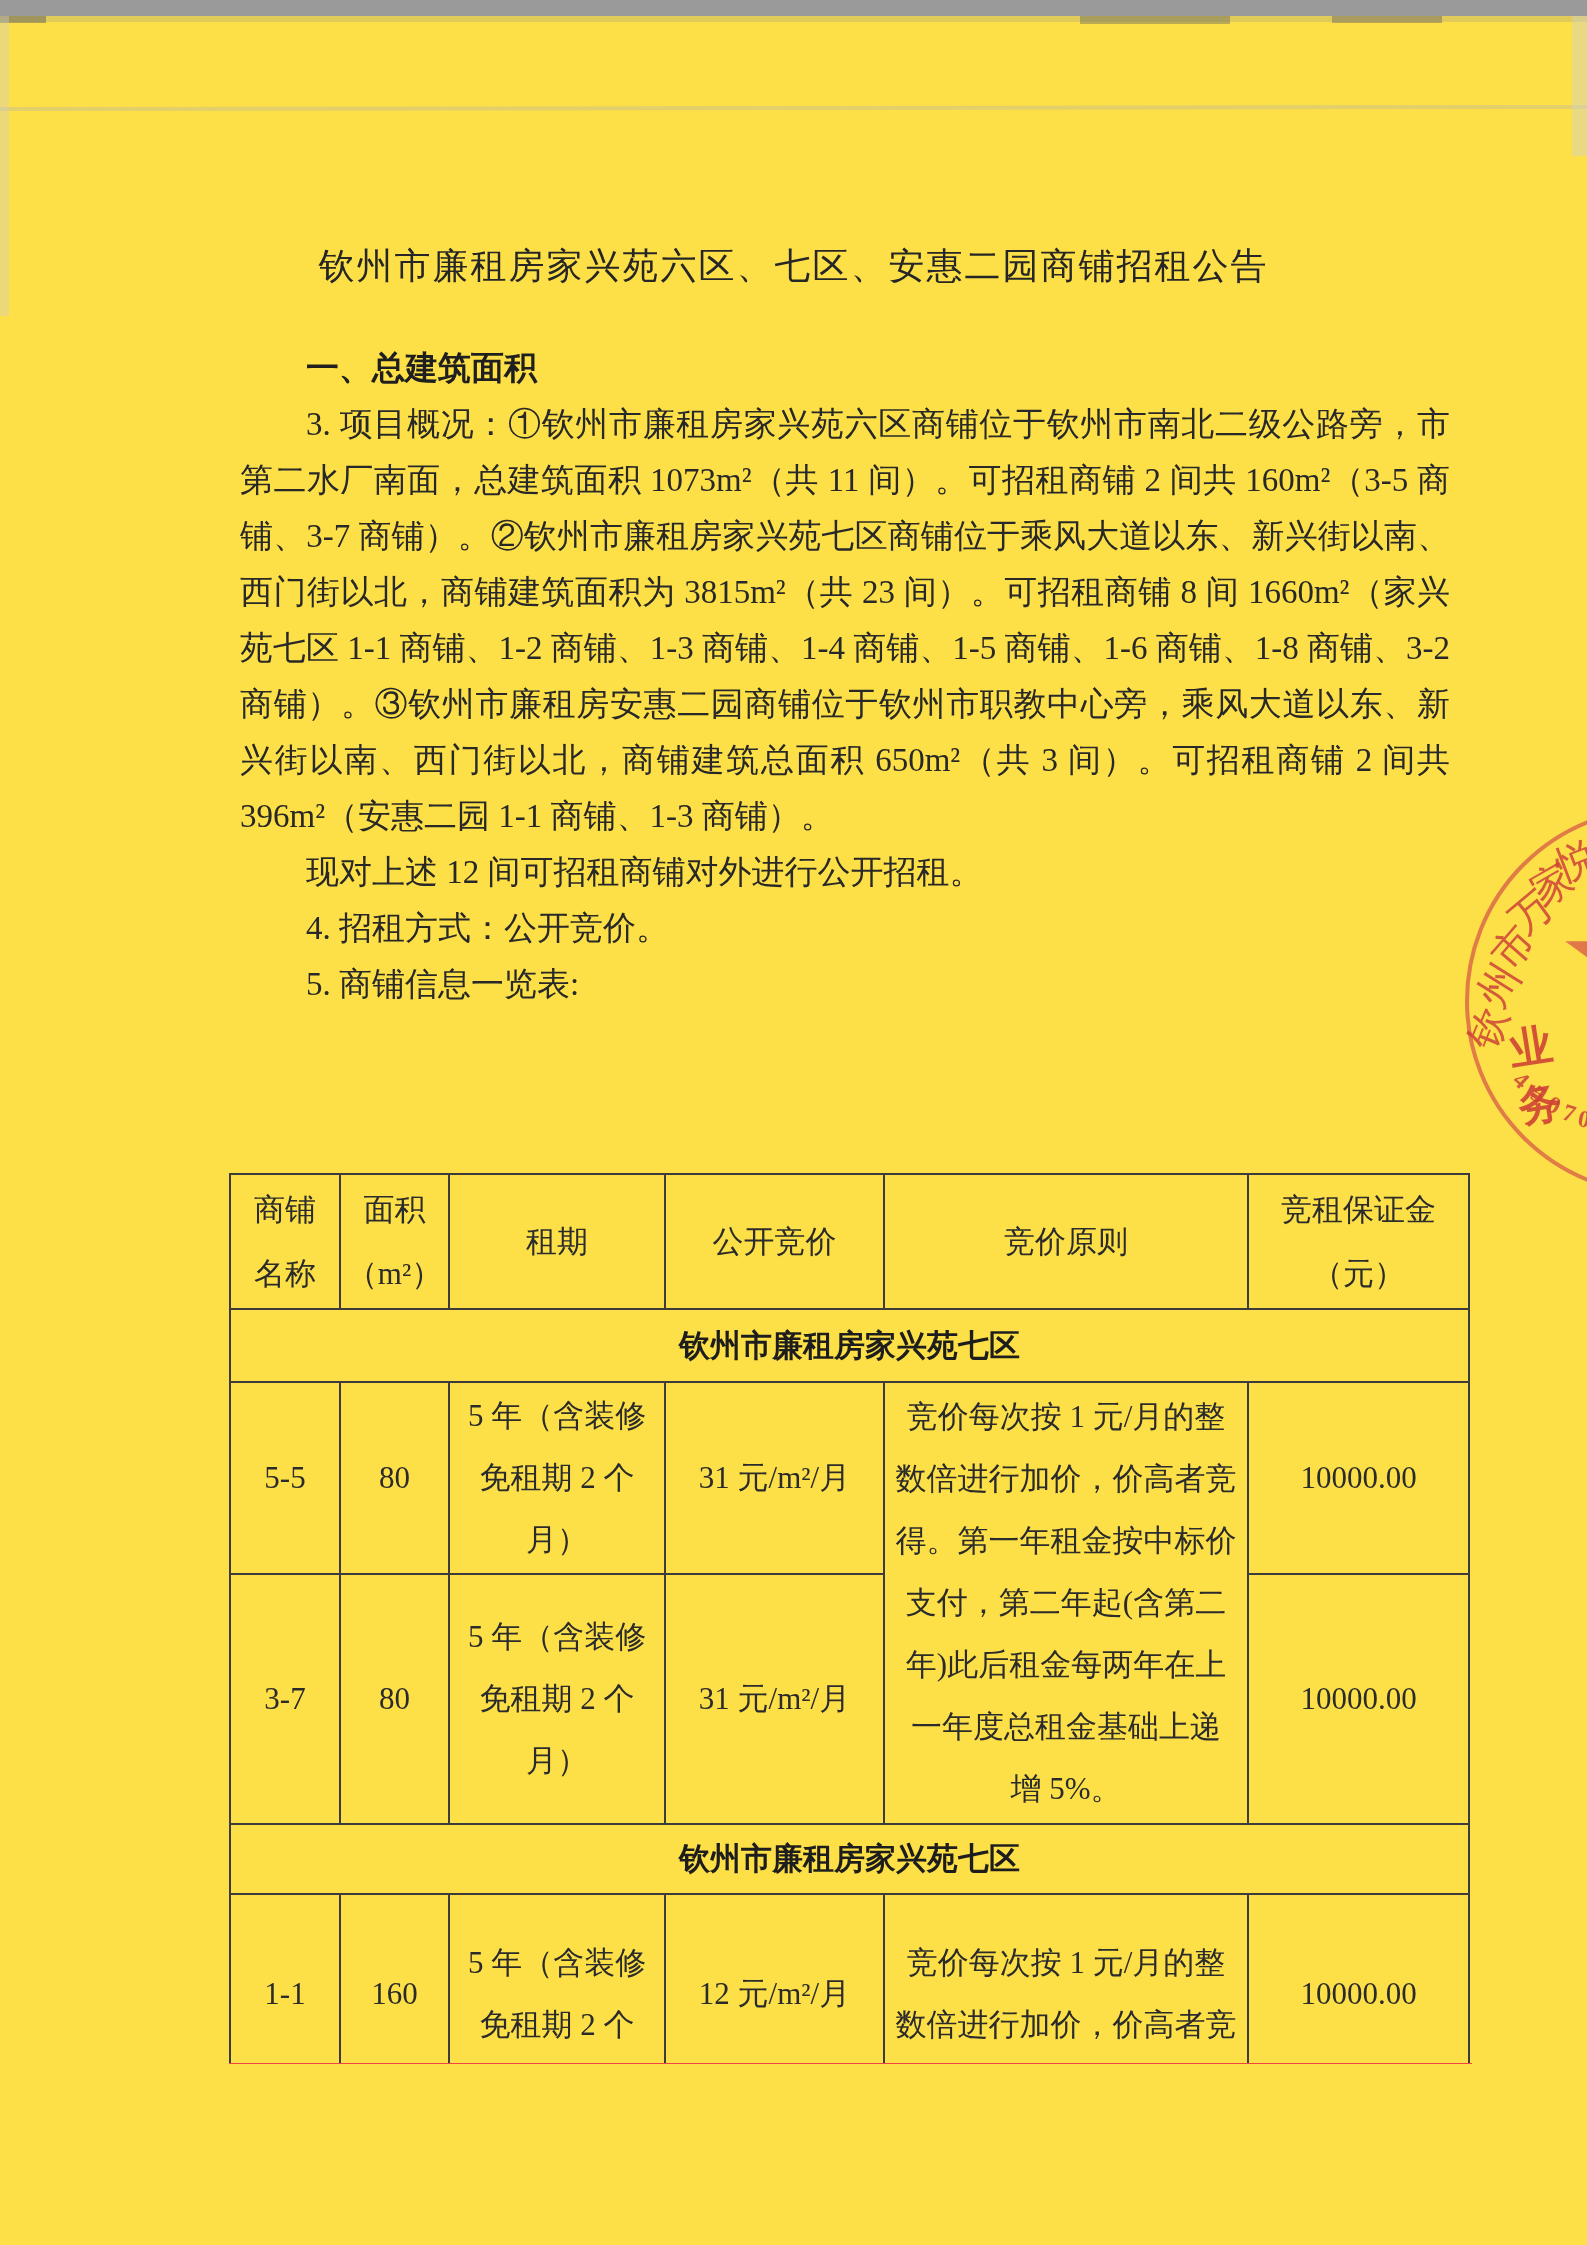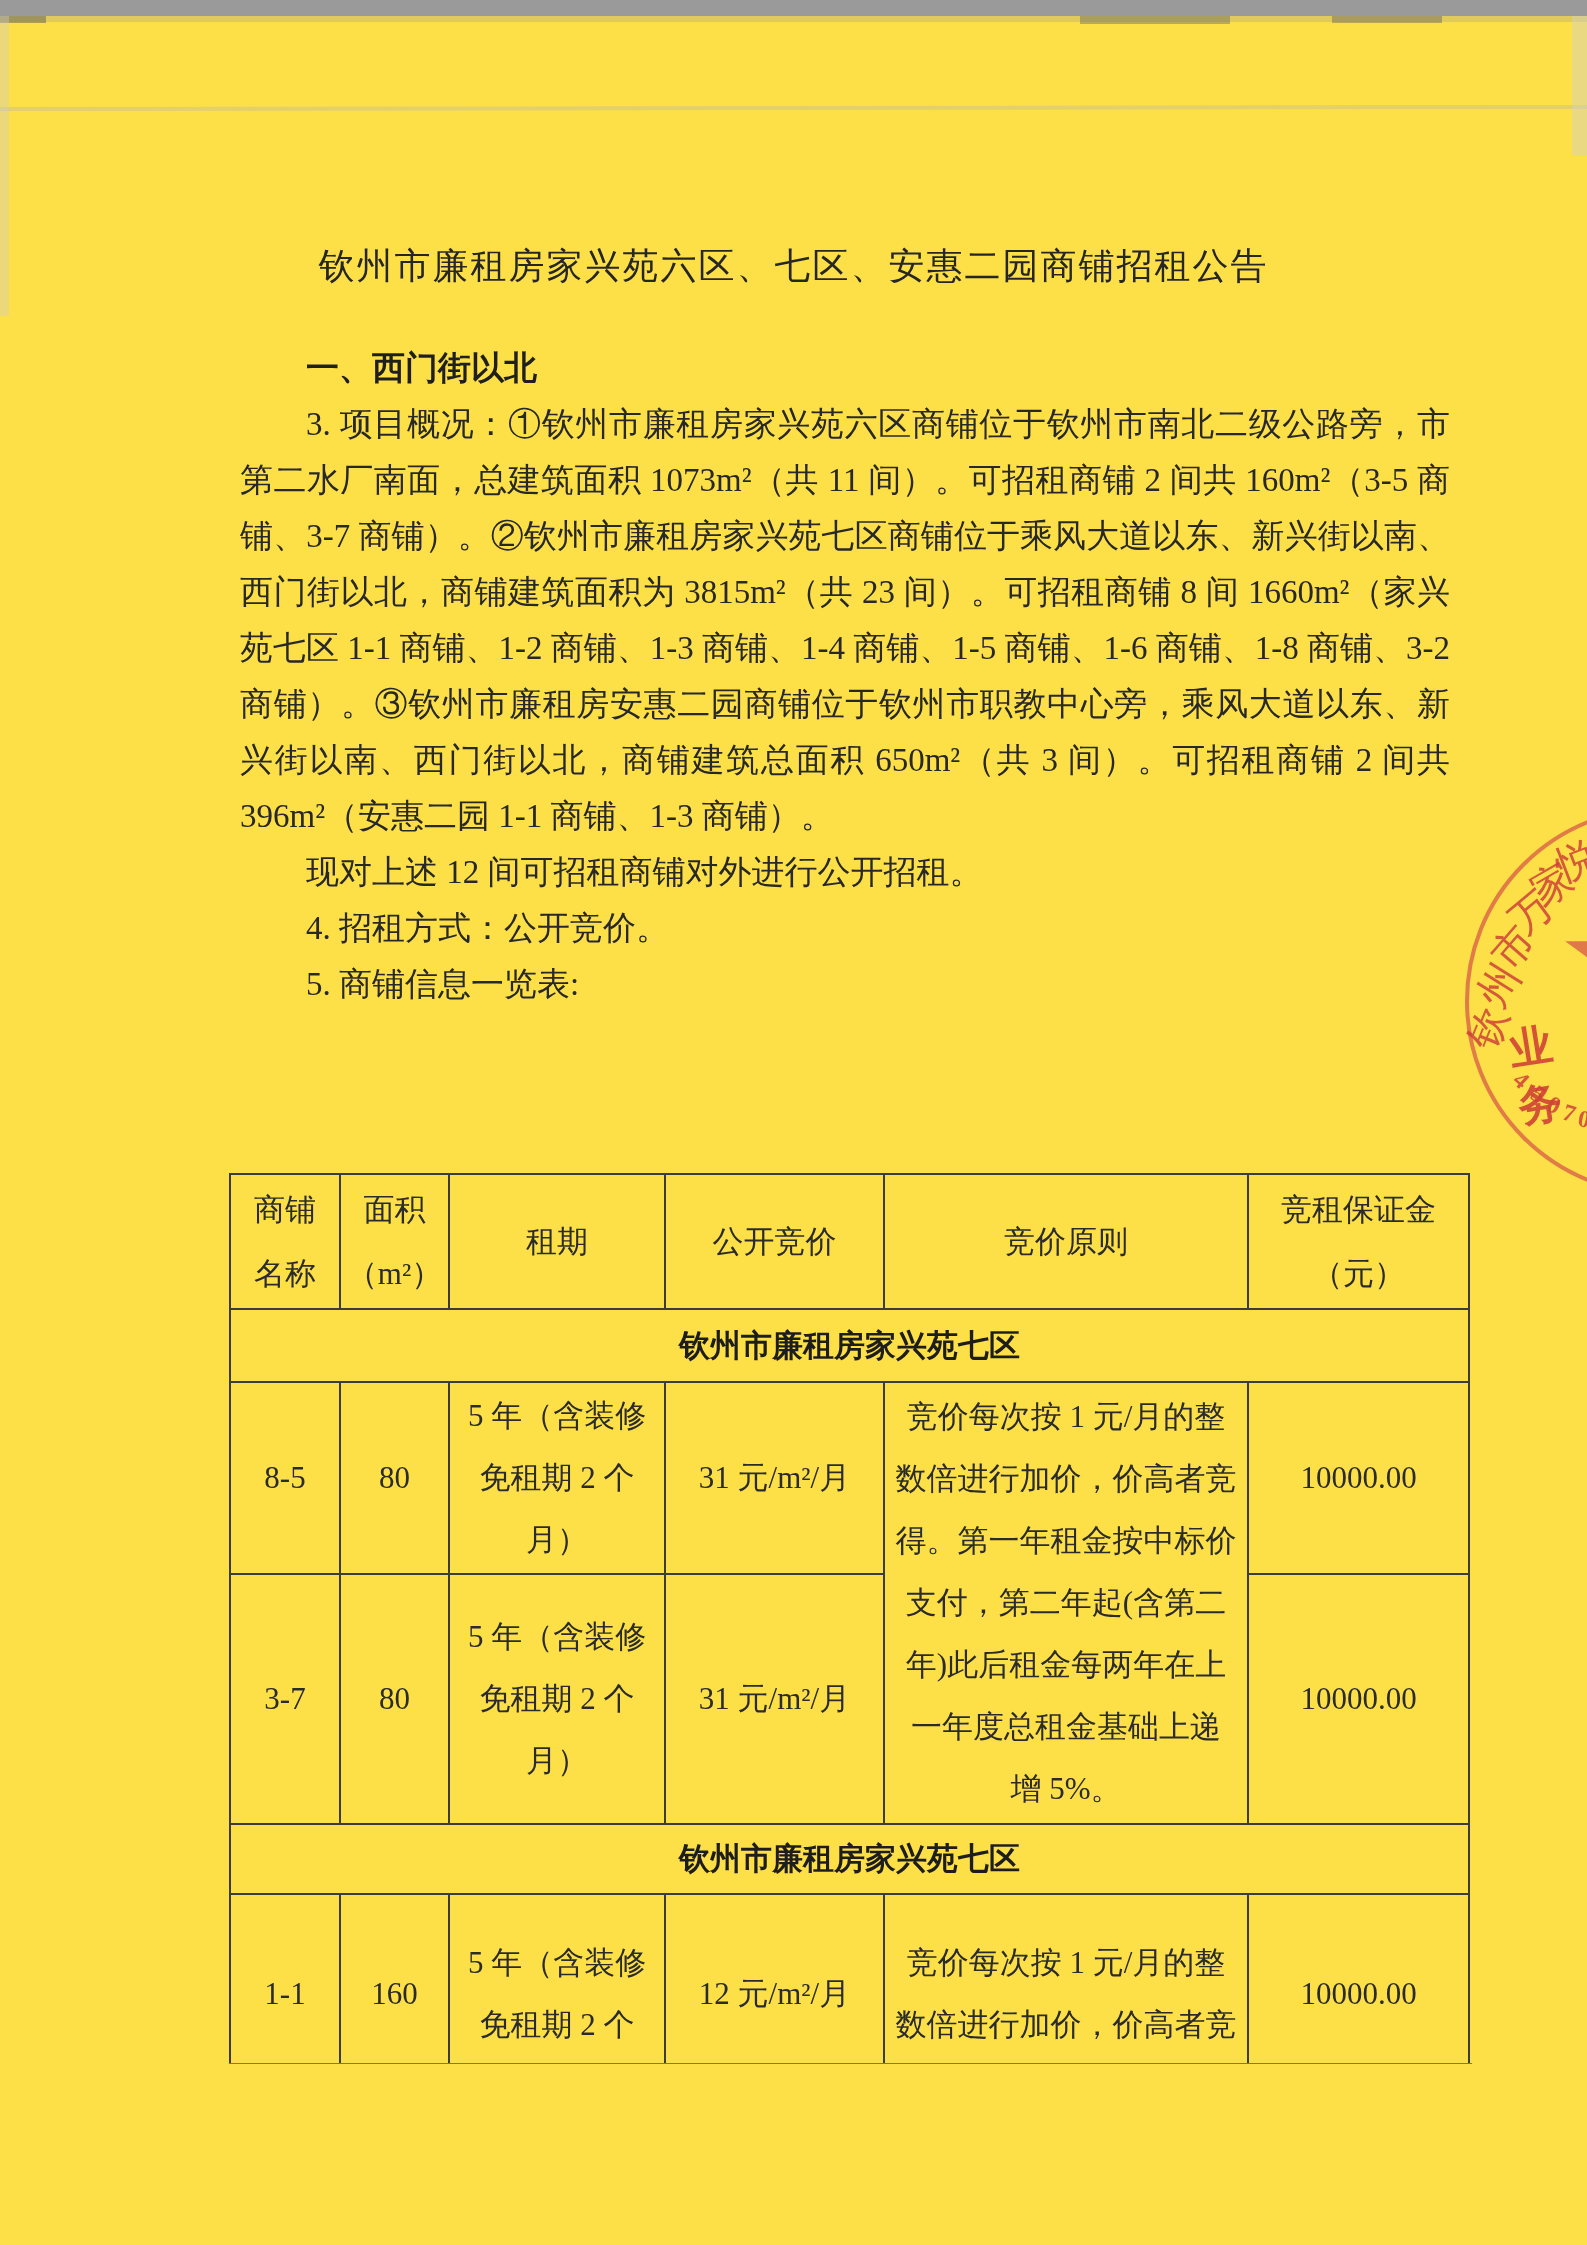--- a/index.html
+++ b/index.html
@@ -117,21 +117,21 @@
   <div class="artifact edge-top-d1"></div>
   <div class="artifact edge-top-d2"></div>
   <div class="artifact edge-top-d3"></div>
   <div class="artifact streak-1"></div>
   <div class="artifact edge-left"></div>
   <div class="artifact edge-right"></div>
 
   <div class="doc-title">钦州市廉租房家兴苑六区、七区、安惠二园商铺招租公告</div>
 
   <div class="doc-body">
-    <div class="heading">一、西门街以北</div>
+    <div class="heading">一、总建筑面积</div>
     <p>3. 项目概况：①钦州市廉租房家兴苑六区商铺位于钦州市南北二级公路旁，市第二水厂南面，总建筑面积 1073m²（共 11 间）。可招租商铺 2 间共 160m²（3-5 商铺、3-7 商铺）。②钦州市廉租房家兴苑七区商铺位于乘风大道以东、新兴街以南、西门街以北，商铺建筑面积为 3815m²（共 23 间）。可招租商铺 8 间 1660m²（家兴苑七区 1-1 商铺、1-2 商铺、1-3 商铺、1-4 商铺、1-5 商铺、1-6 商铺、1-8 商铺、3-2 商铺）。③钦州市廉租房安惠二园商铺位于钦州市职教中心旁，乘风大道以东、新兴街以南、西门街以北，商铺建筑总面积 650m²（共 3 间）。可招租商铺 2 间共 396m²（安惠二园 1-1 商铺、1-3 商铺）。</p>
     <p>现对上述 12 间可招租商铺对外进行公开招租。</p>
     <p>4. 招租方式：公开竞价。</p>
     <p>5. 商铺信息一览表:</p>
   </div>
 
   <div class="table-clip">
     <table class="shops">
       <colgroup>
         <col style="width:110px">
@@ -150,21 +150,21 @@
           <td class="hdr">租期</td>
           <td class="hdr">公开竞价</td>
           <td class="hdr">竞价原则</td>
           <td class="hdr">竞租保证金
 （元）</td>
         </tr>
         <tr style="height:73px">
           <td class="section" colspan="6">钦州市廉租房家兴苑七区</td>
         </tr>
         <tr style="height:192px">
-          <td>8-5</td>
+          <td>5-5</td>
           <td>80</td>
           <td class="term">5 年（含装修
 免租期 2 个
 月）</td>
           <td>31 元/m²/月</td>
           <td class="rule" rowspan="2">竞价每次按 1 元/月的整
 数倍进行加价，价高者竞
 得。第一年租金按中标价
 支付，第二年起(含第二
 年)此后租金每两年在上

